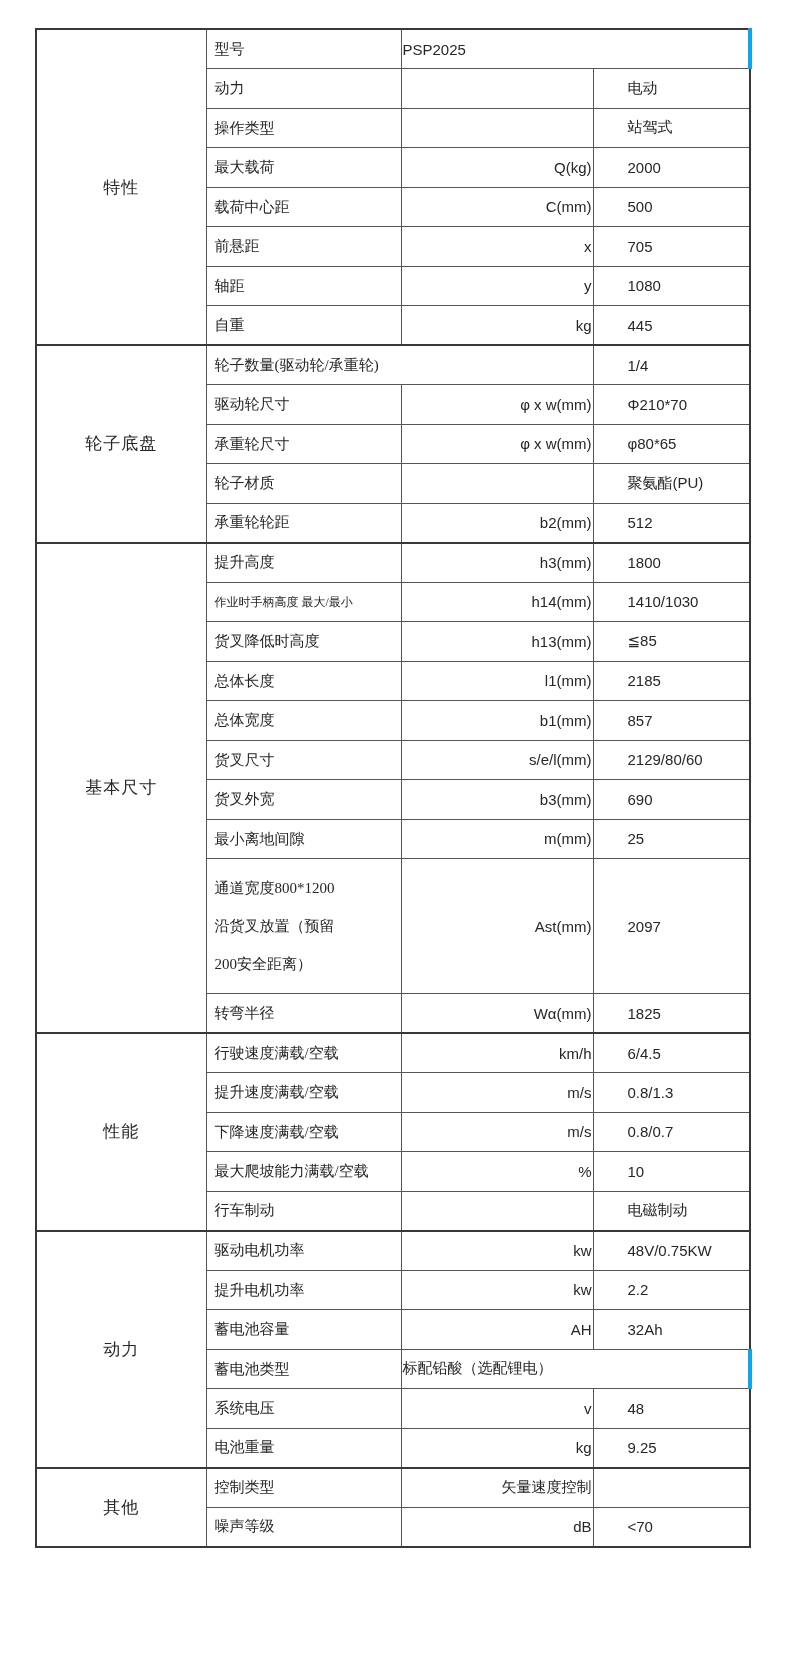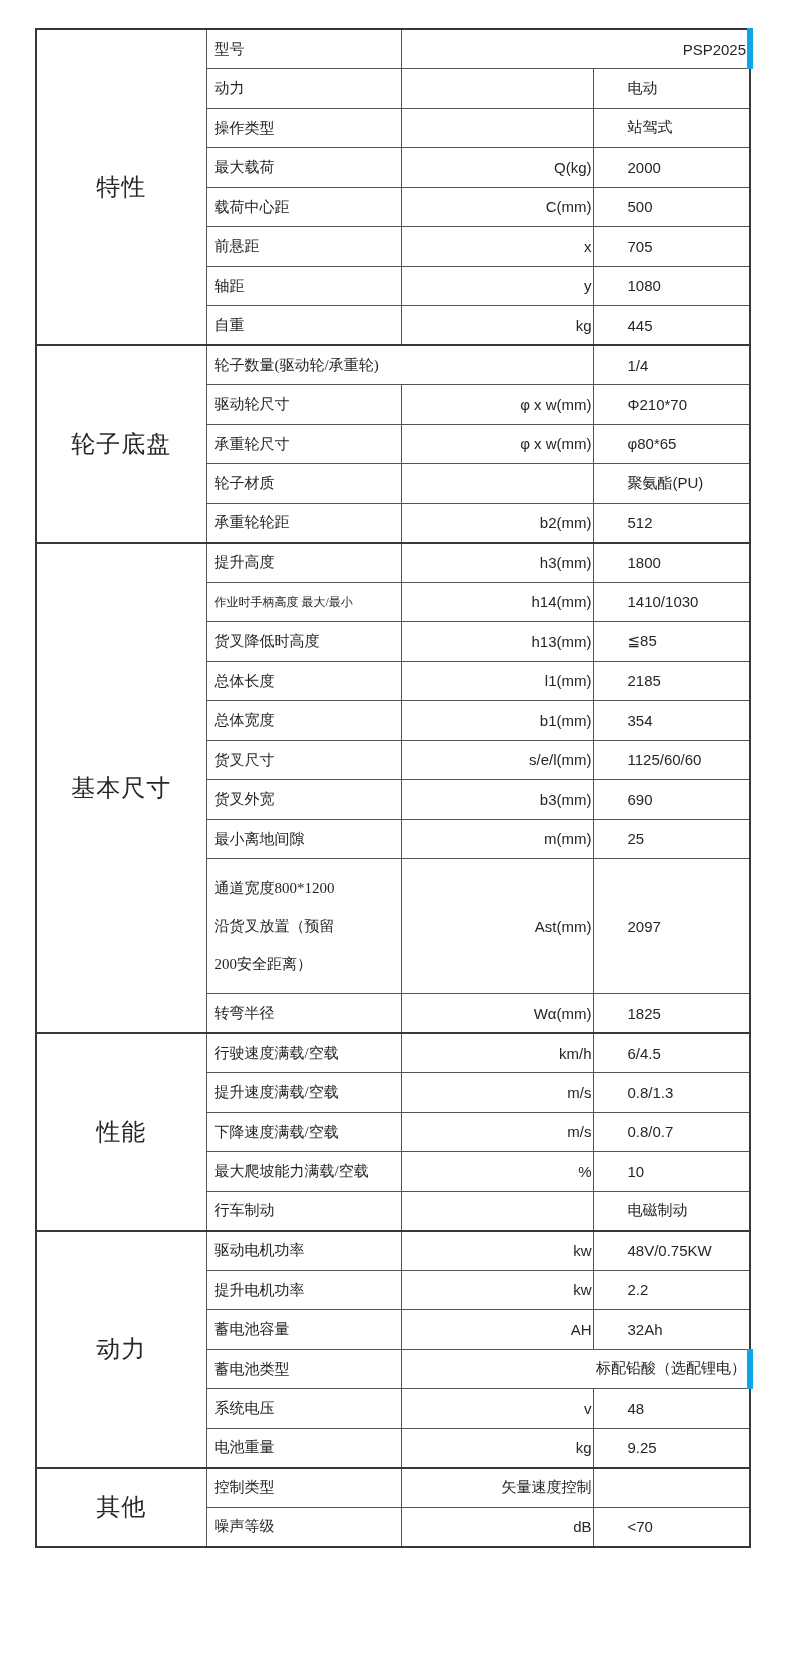--- a/index.html
+++ b/index.html
@@ -34,21 +34,21 @@
     height: 39.5px;
   }
   tr.tall-row {
     height: 135px;
   }
   tr.section-first td {
     border-top: 2px solid #383838;
   }
   td.section-cell {
     text-align: center;
-    font-size: 24px;
+    font-size: 17px;
     letter-spacing: 1px;
     border-left: 2px solid #383838;
   }
   td.label-cell {
     text-align: left;
     padding-left: 8px;
     padding-right: 4px;
     white-space: pre-line;
     line-height: 1.35;
     font-family: Liberation Serif, serif;
@@ -63,22 +63,22 @@
     text-align: right;
     padding-left: 30px;
   }
   td.value-cell {
     text-align: left;
     padding-left: 34px;
     border-right: 2px solid #383838;
     margin-top: 24px;
   }
   td.merged-value-cell {
-    text-align: right;
-    border-right: 6px solid #0ea5e9;
+    text-align: left;
+    border-right: 4px solid #0ea5e9;
   }
 </style>
 </head>
 <body>
 
 <table class="spec-table">
   <colgroup>
     <col style="width:170px">
     <col style="width:195px">
     <col style="width:192px">
@@ -167,26 +167,26 @@
         <td class="value-cell">≦85</td>
       </tr>
       <tr>
         <td class="label-cell">总体长度</td>
         <td class="symbol-cell">l1(mm)</td>
         <td class="value-cell">2185</td>
       </tr>
       <tr>
         <td class="label-cell">总体宽度</td>
         <td class="symbol-cell">b1(mm)</td>
-        <td class="value-cell">354</td>
+        <td class="value-cell">857</td>
       </tr>
       <tr>
         <td class="label-cell">货叉尺寸</td>
         <td class="symbol-cell">s/e/l(mm)</td>
-        <td class="value-cell">1125/60/60</td>
+        <td class="value-cell">2129/80/60</td>
       </tr>
       <tr>
         <td class="label-cell">货叉外宽</td>
         <td class="symbol-cell">b3(mm)</td>
         <td class="value-cell">690</td>
       </tr>
       <tr>
         <td class="label-cell">最小离地间隙</td>
         <td class="symbol-cell">m(mm)</td>
         <td class="value-cell">25</td>

